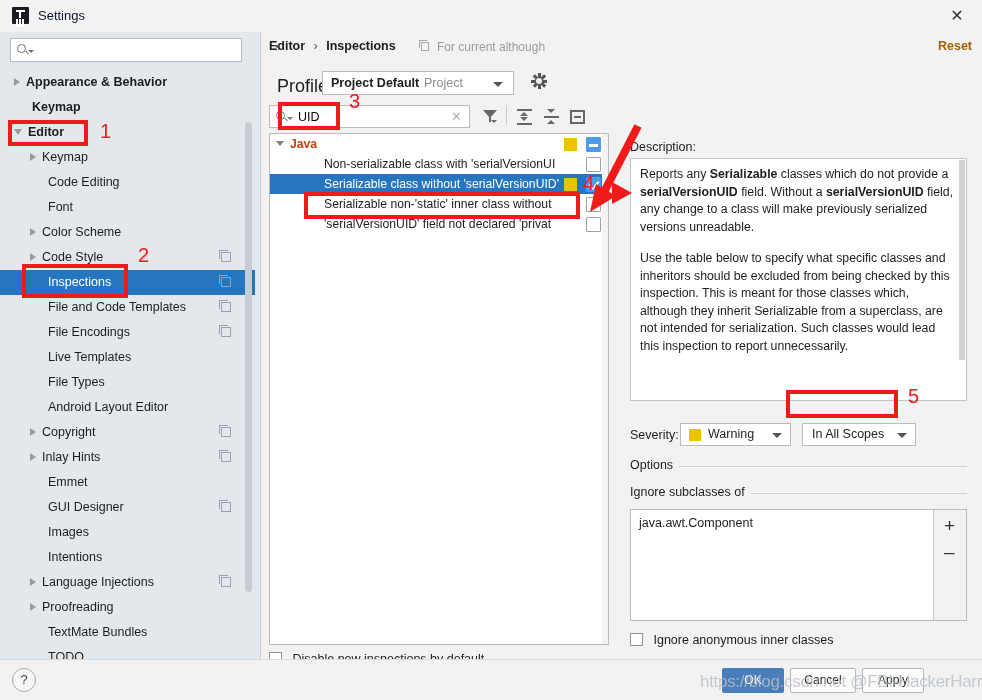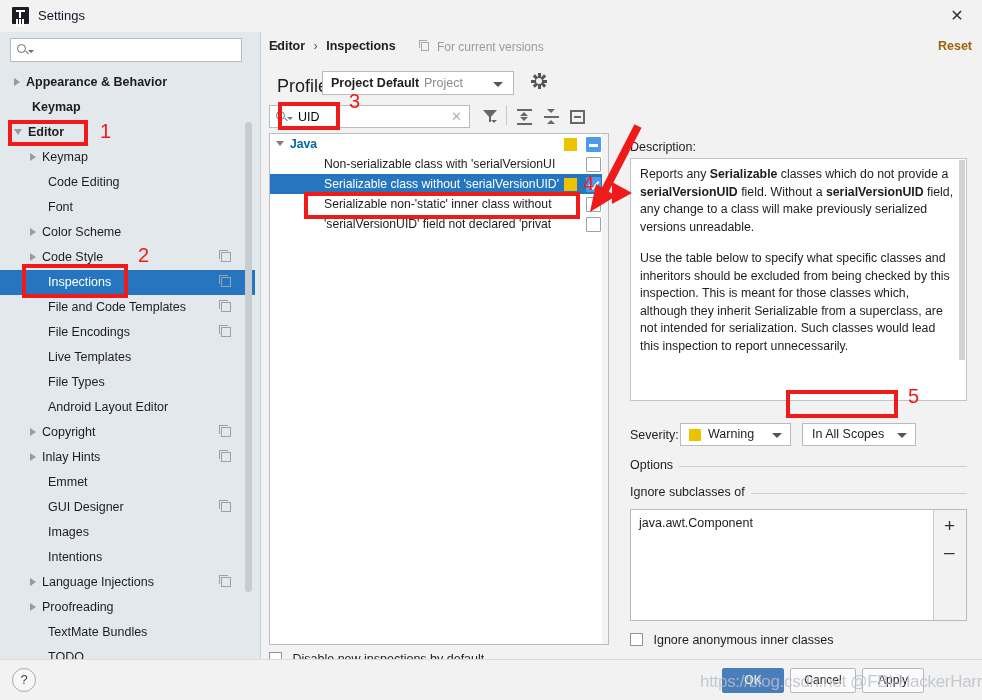--- a/index.html
+++ b/index.html
@@ -267,21 +267,21 @@
   }
   .irow { position: relative; height: 20px; line-height: 20px; white-space: nowrap; font-size: 12.2px; }
   .irow.sel { background: #2675bf; }
   .irow.sel .ilbl { color: #fff; }
   .irow .iarrow {
     position: absolute; width: 0; height: 0; top: 7px;
     border-left: 4.5px solid transparent; border-right: 4.5px solid transparent;
     border-top: 5px solid #808080;
   }
   .ilbl { position: absolute; color: #1d1d1d; }
-  .ilbl.group { color: #0369a1; font-weight: bold; }
+  .ilbl.group { color: #c2410c; font-weight: bold; }
   .sev-sq { position: absolute; right: 31px; top: 4px; width: 13px; height: 13px; background: #edc300; }
   .cbx {
     position: absolute; right: 7px; top: 3px; width: 15px; height: 15px;
     border: 1px solid #9aa1a8; background: #fff; border-radius: 1px;
   }
   .cbx.on { background: #4a9be8; border-color: #4a9be8; }
   .cbx.on::after {
     content: ""; position: absolute; left: 4px; top: 1px; width: 4px; height: 8px;
     border: solid #fff; border-width: 0 2px 2px 0; transform: rotate(42deg);
   }
@@ -407,21 +407,21 @@
 
   <div class="main">
 
     <div class="breadcrumb">
       <span>Editor</span>
       <span class="sep">›</span>
       <span>Inspections</span>
     </div>
     <div class="for-project">
       <span class="fp-ic"></span>
-      <span>For current versions</span>
+      <span>For current although</span>
     </div>
     <div class="reset-link">Reset</div>
 
     <div class="profile-label">Profile:</div>
     <div class="profile-box">
       <span class="profile-main">Project Default</span>
       <span class="profile-sub">Project</span>
       <span class="dd-caret"></span>
     </div>
     <div class="gear">

